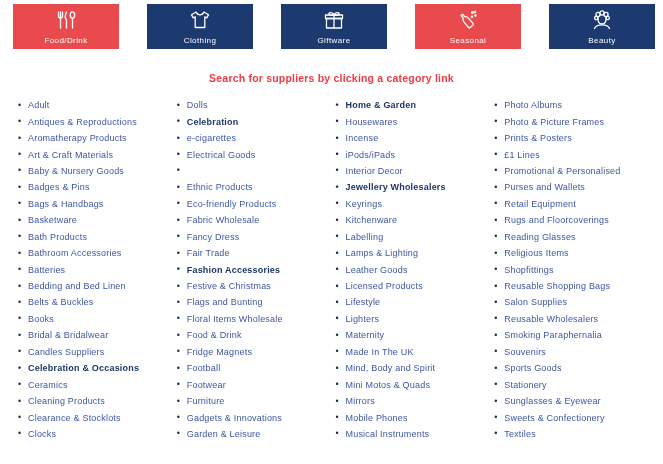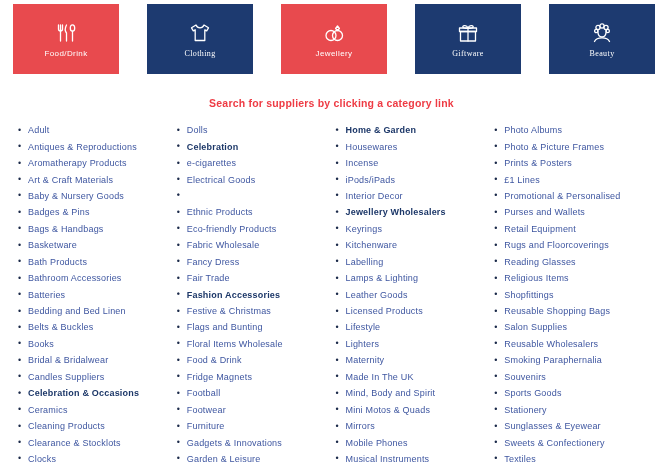--- a/index.html
+++ b/index.html
@@ -5,35 +5,35 @@
   html, body {
     margin: 0; padding: 0;
     width: 663px; height: 464px;
     background: #ffffff;
     overflow: hidden;
     font-family: "Liberation Sans", "DejaVu Sans", sans-serif;
   }
   
   .tabbar {
     margin: 4px 8px 0 13px;
-    height: 70px;
+    height: 45px;
     display: flex;
     gap: 28px;
   }
   .tab {
     flex: 1 1 0;
     display: flex;
     flex-direction: column;
     align-items: center;
     justify-content: center;
     gap: 4px;
     cursor: pointer;
   }
   .tab-red  { background: var(--tab-red); }
-  .tab-navy { background: var(--tab-navy); font-family: Liberation Serif, serif; }
+  .tab-navy { background: var(--tab-navy); }
   .tab-icon { width: 24px; height: 24px; display: block; }
   .tab-icon svg { width: 24px; height: 24px; display: block; }
   .tab-label {
     color: #ffffff;
     font-size: 8px;
     letter-spacing: 0.4px;
   }
   
   .heading {
     margin-top: 23px;
@@ -97,40 +97,44 @@
       <span class="tab-label">Food/Drink</span>
     </div>
     <div class="tab tab-navy">
       <span class="tab-icon">
         <svg viewBox="0 0 24 24" fill="none" stroke="#fff" stroke-width="1.3" stroke-linecap="round" stroke-linejoin="round">
           <path d="M8 4 3.5 6.8l1.8 3 1.9-1v10.7h9.6V8.8l1.9 1 1.8-3L16 4c-.8 1.8-2.2 2.8-4 2.8S8.8 5.8 8 4z"></path>
         </svg>
       </span>
       <span class="tab-label">Clothing</span>
     </div>
-    <div class="tab tab-red">
-      <span class="tab-icon">
-        <svg viewBox="0 0 24 24" fill="none" stroke="#fff" stroke-width="1.3" stroke-linecap="round" stroke-linejoin="round">
-          <circle cx="9" cy="14.5" r="5"></circle>
-          <circle cx="15.5" cy="14.5" r="5"></circle>
-          <path d="M13.6 7.5 15.5 5l1.9 2.5-1.9 2z"></path>
-        </svg>
-      </span>
-      <span class="tab-label">Jewellery</span>
-    </div>
     <div class="tab tab-navy">
       <span class="tab-icon">
         <svg viewBox="0 0 24 24" fill="none" stroke="#fff" stroke-width="1.3" stroke-linecap="round" stroke-linejoin="round">
           <rect x="4.5" y="10.5" width="15" height="9.5"></rect>
           <rect x="3.5" y="7" width="17" height="3.5"></rect>
           <path d="M12 7v13"></path>
           <path d="M12 7c-1.2-3-5.2-3-5.2-1.2S10 7.3 12 7zm0 0c1.2-3 5.2-3 5.2-1.2S14 7.3 12 7z"></path>
         </svg>
       </span>
       <span class="tab-label">Giftware</span>
+    </div>
+    <div class="tab tab-red">
+      <span class="tab-icon">
+        <svg viewBox="0 0 24 24" fill="none" stroke="#fff" stroke-width="1.3" stroke-linecap="round" stroke-linejoin="round">
+          <g transform="rotate(-40 11 13)">
+            <path d="M10 5h2v3.2c1.4.6 2 2 2 3.8v7a1 1 0 0 1-1 1h-4a1 1 0 0 1-1-1v-7c0-1.8.6-3.2 2-3.8V5z"></path>
+          </g>
+          <circle cx="16.5" cy="4.5" r="0.9"></circle>
+          <circle cx="19.5" cy="7.5" r="0.7"></circle>
+          <circle cx="16" cy="8.8" r="0.6"></circle>
+          <path d="M19 3.2v1.6M18.2 4h1.6"></path>
+        </svg>
+      </span>
+      <span class="tab-label">Seasonal</span>
     </div>
     <div class="tab tab-navy">
       <span class="tab-icon">
         <svg viewBox="0 0 24 24" fill="none" stroke="#fff" stroke-width="1.3" stroke-linecap="round" stroke-linejoin="round">
           <circle cx="8" cy="6.5" r="2.1"></circle>
           <circle cx="12" cy="5" r="2.1"></circle>
           <circle cx="16" cy="6.5" r="2.1"></circle>
           <circle cx="6.3" cy="10" r="1.7"></circle>
           <circle cx="17.7" cy="10" r="1.7"></circle>
           <path d="M7.8 9.5c0 4 1.6 6.5 4.2 6.5s4.2-2.5 4.2-6.5"></path>

